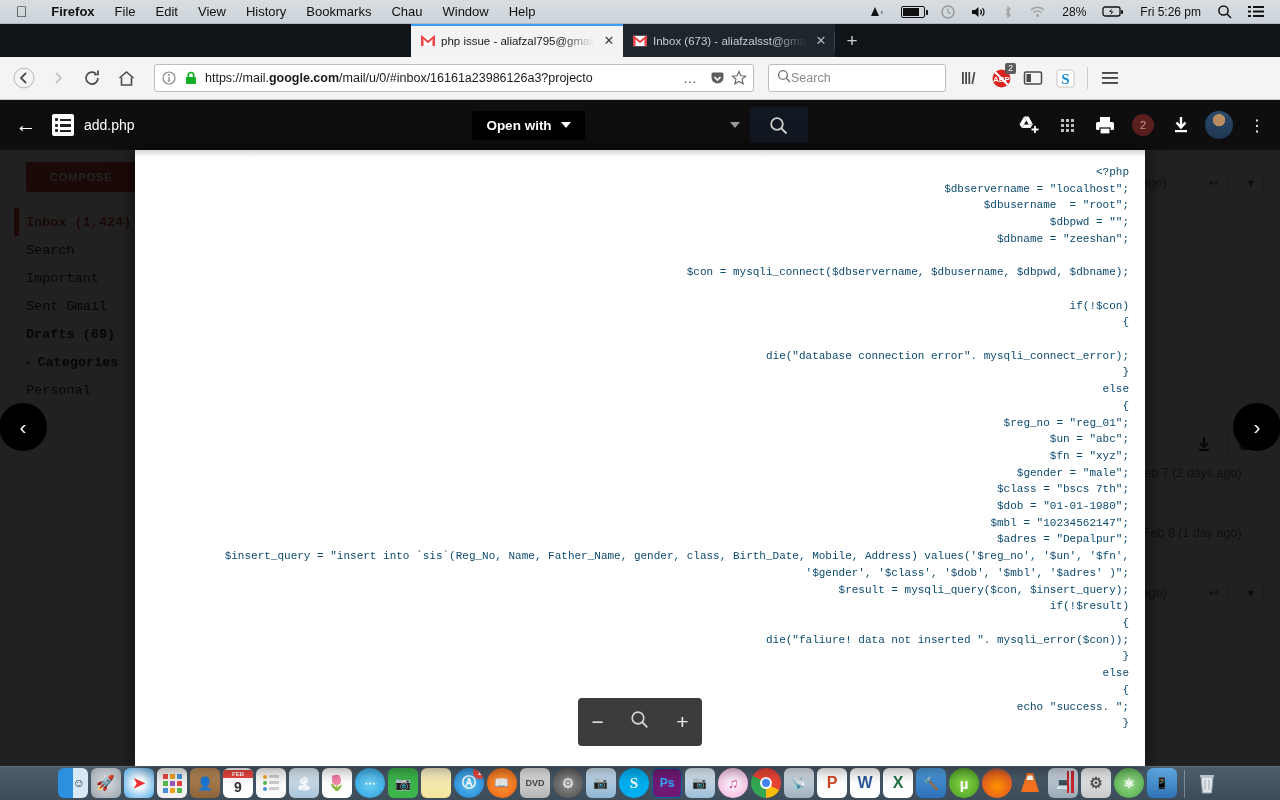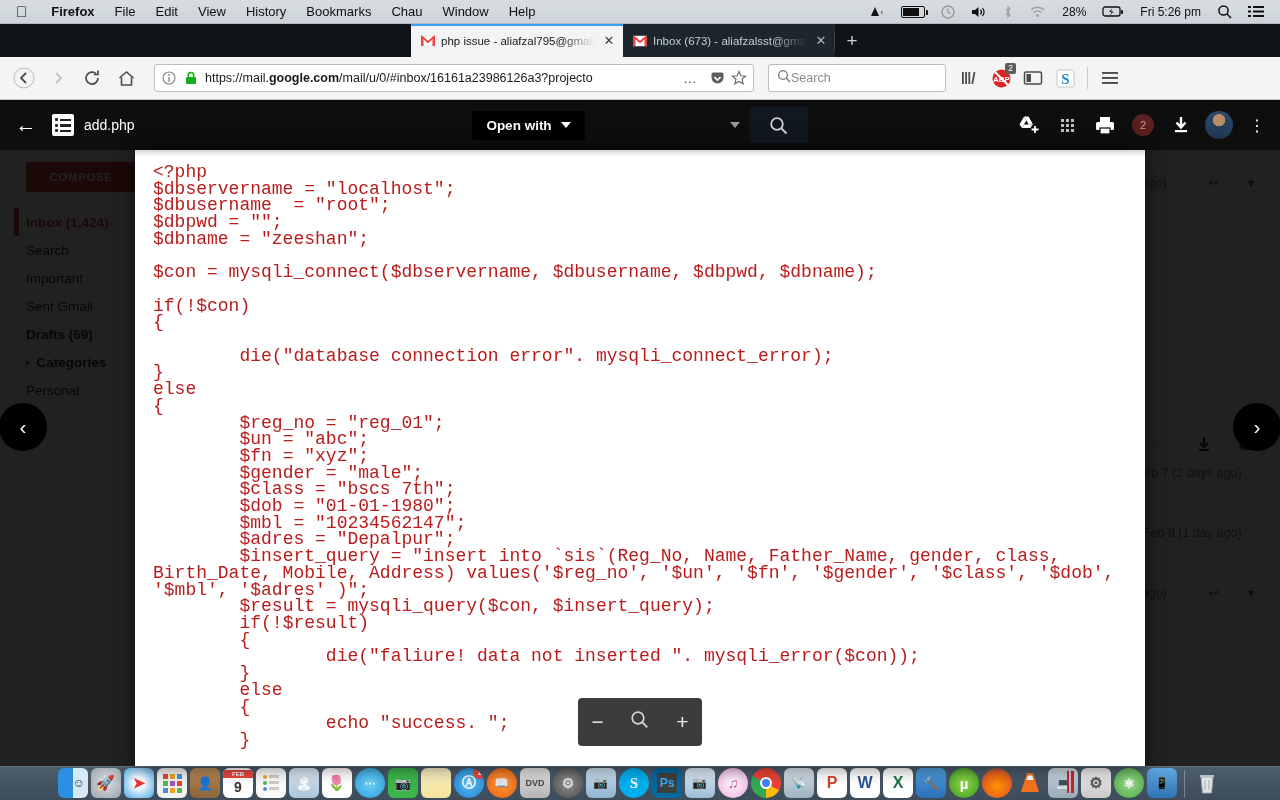--- a/index.html
+++ b/index.html
@@ -71,21 +71,21 @@
   .sep { width: 1px; height: 22px; background: #cacaca; margin: 0 5px; }
 
   
   .gmail { position: absolute; top: 100px; left: 0; width: 1280px; height: 666px; background: #fff; }
   .gmdim { position: absolute; inset: 0; background: rgba(0,0,0,.87); z-index: 5; }
   .gmside { position: absolute; top: 0; left: 0; width: 145px; padding: 14px 0 0 14px; }
   .gm-logo { font-family: "Liberation Serif", serif; font-size: 23px; color: #d14836; }
   .gm-logo .car { font-size: 12px; color: #777; }
   .compose { margin: 22px 0 0 12px; width: 110px; height: 30px; background: #d14836; color: #fff; font-size: 11.5px; font-weight: bold; letter-spacing: .6px; display: flex; align-items: center; justify-content: center; border-radius: 2px; }
   .gmnav { margin-top: 16px; }
-  .gmnav .it { height: 28px; display: flex; align-items: center; padding-left: 12px; font-size: 13.5px; color: #333; }
+  .gmnav .it { height: 28px; display: flex; align-items: center; padding-left: 12px; font-size: 13.5px; color: #333; font-family: Liberation Mono, monospace; }
   .gmnav .it.sel { color: #d14836; font-weight: bold; border-left: 5px solid #d14836; padding-left: 7px; }
   .gmnav .it.b { font-weight: bold; }
   .gmnav .it .car { font-size: 9px; color: #777; margin-right: 6px; }
   .chatrow { display: flex; align-items: center; gap: 9px; padding: 8px 0 0 12px; font-size: 13px; color: #333; }
   .av { width: 26px; height: 26px; border-radius: 2px; background: linear-gradient(#6d7b8d,#3f4b57); position: relative; flex: none; }
   .av.on:after { content: ""; position: absolute; right: -2px; bottom: -2px; width: 9px; height: 9px; border-radius: 50%; background: #3ab44a; border: 1.5px solid #fff; }
   .av.photo { background: radial-gradient(circle at 50% 34%, #caa27a 0 22%, transparent 23%), linear-gradient(#2f4f73,#24425f); }
   .av.tv { background: #2b2b2b; }
   .av.tv:before { content: ""; position: absolute; left: 4px; top: 7px; right: 4px; height: 9px; background: repeating-linear-gradient(90deg,#e34,#e34 3px,#4bf 3px,#4bf 6px,#fd4 6px,#fd4 9px); }
 
@@ -120,22 +120,22 @@
   .vbadge { width: 22px; height: 22px; border-radius: 50%; background: #5a1f1f; color: #c98; font-size: 11px; display: flex; align-items: center; justify-content: center; }
   .vavatar { width: 28px; height: 28px; border-radius: 50%; background: radial-gradient(circle at 50% 33%, #b98d62 0 26%, transparent 27%), linear-gradient(#2d4b6e,#1f3750); }
   .grid3 { display: grid; grid-template-columns: repeat(3,3px); grid-template-rows: repeat(3,3px); gap: 2px; }
   .grid3 i { background: #bdbdbd; width: 3px; height: 3px; }
 
   
   .docwrap { position: absolute; top: 50px; left: 135px; width: 1010px; height: 616px; background: #fff; overflow: hidden; box-shadow: 0 0 18px rgba(0,0,0,.6); }
   .docwrap:before { content: ""; position: absolute; top: 0; left: 0; right: 0; height: 7px; background: linear-gradient(#d6d6d6, #fff); }
   pre.code {
     font-family: "Liberation Mono", "DejaVu Sans Mono", monospace;
-    font-size: 18px; line-height: 16.7px; color: #b91c1c;
-    padding: 14px 16px 0 18px; white-space: pre-wrap; word-break: break-word;
+    font-size: 11px; line-height: 16.7px; color: #0c4a6e;
+    padding: 14px 16px 0 18px; white-space: pre-wrap; word-break: break-word; text-align: right;
   }
 
   
   .zoombar { position: absolute; left: 578px; top: 698px; width: 124px; height: 48px; background: #3c3c3c; border-radius: 4px; display: flex; align-items: center; justify-content: space-around; color: #e6e6e6; z-index: 25; }
   .zoombar span { font-size: 21px; }
 
   
   .dockbg { position: absolute; bottom: 0; left: 0; width: 1280px; height: 34px; background: linear-gradient(#4b5c6b,#3d4c59); border-top: 1px solid #61707d; }
   .dock { position: absolute; bottom: 0; left: 0; width: 1280px; height: 34px; display: flex; align-items: flex-end; justify-content: center; gap: 3px; padding-bottom: 2px; }
   .dk { width: 30px; height: 30px; border-radius: 6px; position: relative; flex: none; display: flex; align-items: center; justify-content: center; font-size: 13px; color: #fff; font-weight: bold; overflow: hidden; }
@@ -654,21 +654,21 @@
       </div>
     <div class="dk" style="background:radial-gradient(circle,#8d8d8d,#4d4d4d);border-radius:50%">
         <span style="color:#ddd;font-size:14px">⚙</span>
       </div>
     <div class="dk" style="background:linear-gradient(#cfe3f2,#8fb4d2)">
         <span style="font-size:12px">📷</span>
       </div>
     <div class="dk" style="background:#00aff0;border-radius:50%">
         <span style="color:#fff;font-size:15px;font-family:'Liberation Serif',serif">S</span>
       </div>
-    <div class="dk" style="background:#404040;border:5px solid #0369a1">
+    <div class="dk" style="background:#701a75;border:1px solid #0369a1">
         <span style="color:#31a8ff;font-size:12px">Ps</span>
       </div>
     <div class="dk" style="background:linear-gradient(#e3eef6,#9dbdd6)">
         <span style="font-size:12px">📷</span>
       </div>
     <div class="dk" style="background:radial-gradient(circle,#fff,#f0a8d8);border-radius:50%">
         <span style="color:#d0379c;font-size:14px">♫</span>
       </div>
     <div class="dk" style="background:conic-gradient(#ea4335 0 33%,#fbbc05 33% 50%,#34a853 50% 83%,#ea4335 83%);border-radius:50%">
         <span style="width:12px;height:12px;border-radius:50%;background:#4285f4;border:2px solid #fff"></span>

